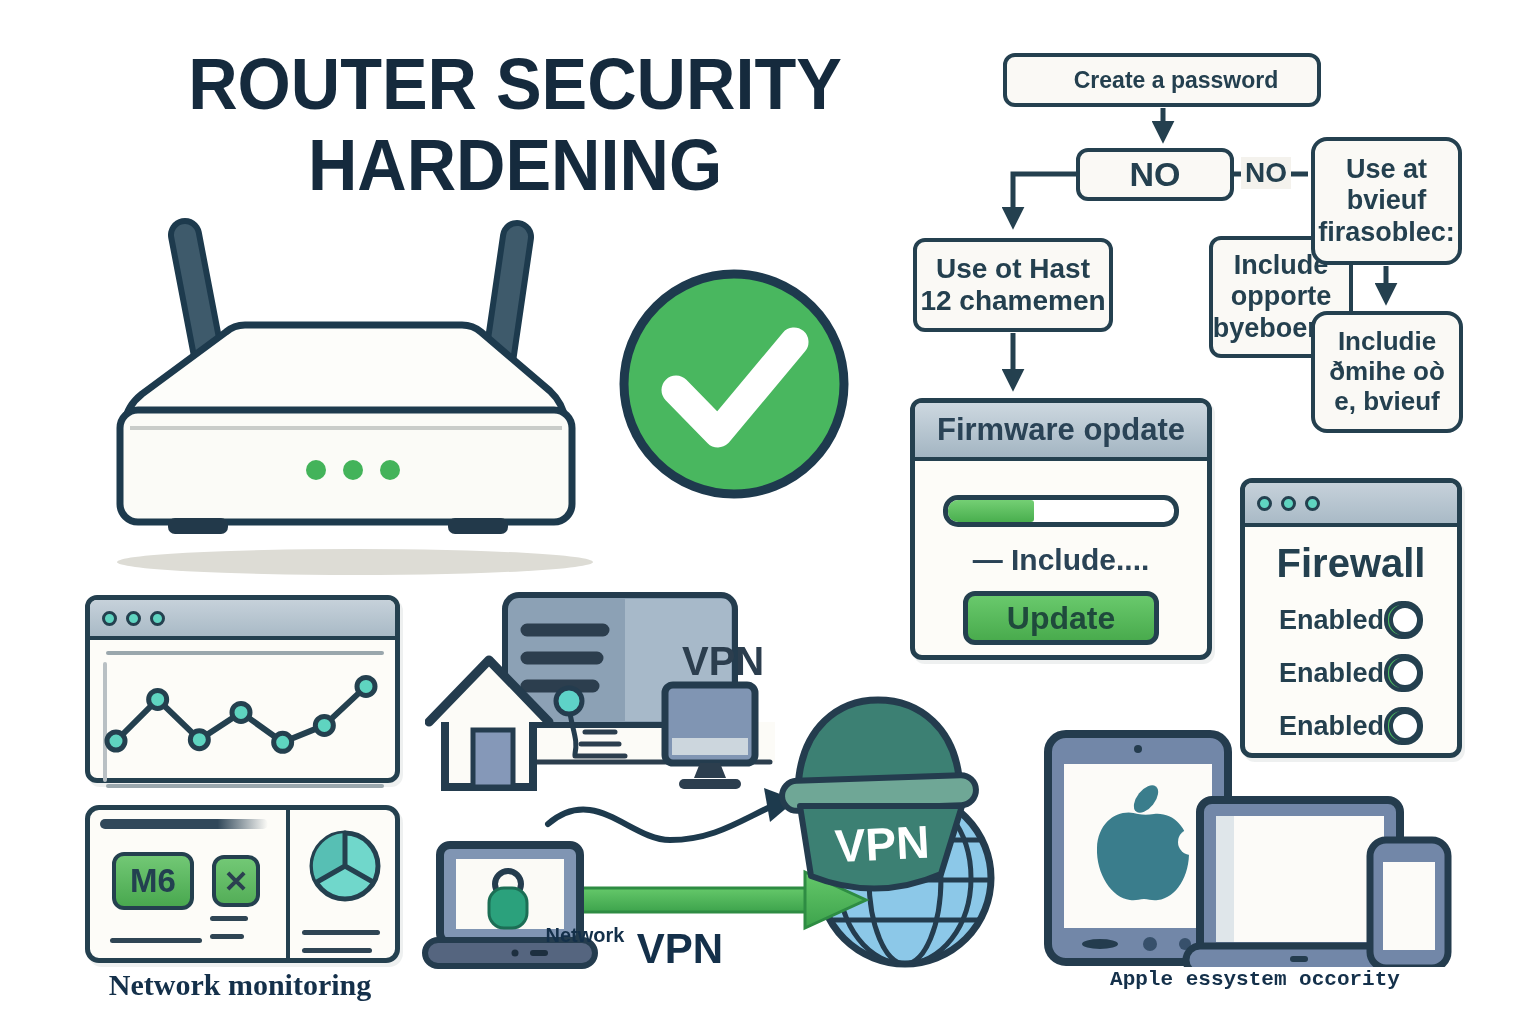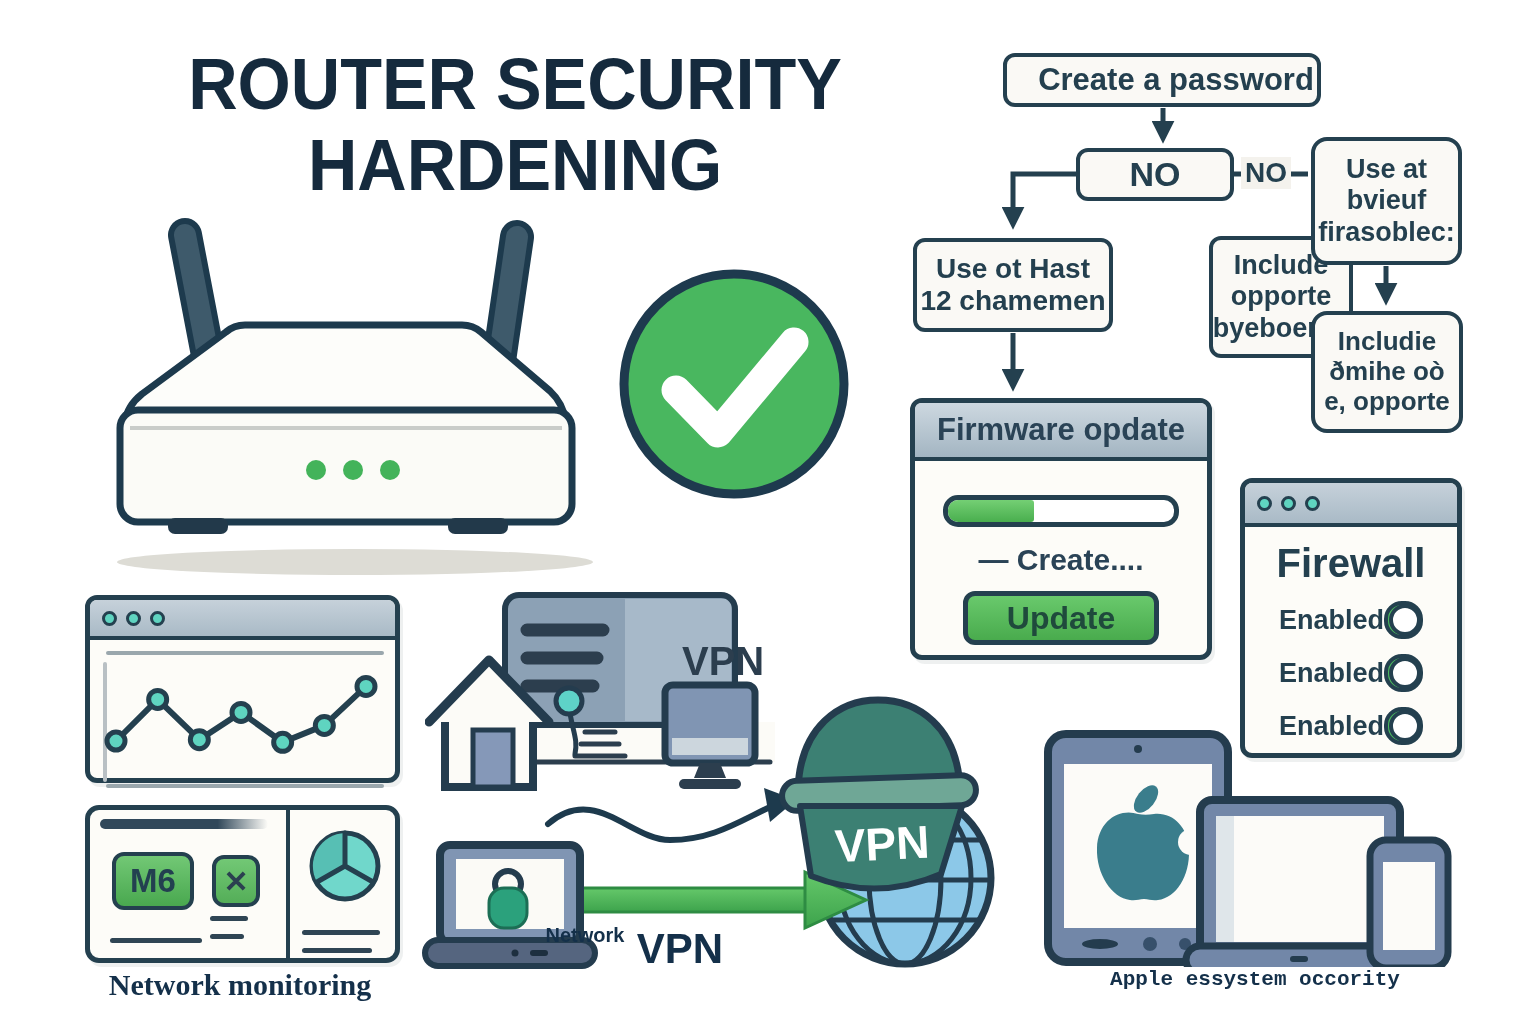--- a/index.html
+++ b/index.html
@@ -116,43 +116,43 @@
         <path d="M0,0 L10,5 L0,10 Z" fill="#24404f"></path>
       </marker>
     </defs>
     <path d="M1163,108 V138" fill="none" stroke="#24404f" stroke-width="5" marker-end="url(#arrow)"></path>
     <path d="M1076,174 H1013 V224" fill="none" stroke="#24404f" stroke-width="5" marker-end="url(#arrow)"></path>
     <path d="M1234,174 H1308" fill="none" stroke="#24404f" stroke-width="5"></path>
     <path d="M1386,266 V300" fill="none" stroke="#24404f" stroke-width="5" marker-end="url(#arrow)"></path>
     <path d="M1013,333 V386" fill="none" stroke="#24404f" stroke-width="5" marker-end="url(#arrow)"></path>
   </svg>
 
-  <div class="flow-box" style="left:1003px;top:53px;width:318px;height:54px;font-size:31px;padding-left:28px;">Create a password</div>
+  <div class="flow-box" style="left:1003px;top:53px;width:318px;height:54px;font-size:23px;padding-left:28px;">Create a password</div>
   <div class="flow-box" style="left:1076px;top:148px;width:158px;height:53px;font-size:34px;">NO</div>
   <div class="edge-label" style="left:1241px;top:157px;">NO</div>
   <div class="flow-box" style="left:913px;top:238px;width:200px;height:94px;font-size:28px;">Use ot Hast
 12 chamemen</div>
   <div class="flow-box" style="left:1162px;top:236px;width:144px;height:122px;font-size:27px;margin-left:47px;">Include
 opporte
 byeboener</div>
   <div class="flow-box" style="left:1311px;top:137px;width:151px;height:128px;font-size:27px;border-radius:16px;">Use at
 bvieuf
 firasoblec:</div>
   <div class="flow-box" style="left:1311px;top:311px;width:152px;height:122px;font-size:26px;border-radius:16px;">Includie
 ðmihe oò
-e, opporte</div>
+e, bvieuf</div>
 
   <div class="win" style="left:910px;top:398px;width:302px;height:262px;">
     <div class="fw-titlebar">
       <span>Firmware opdate</span>
     </div>
     <div class="progress-track">
       <div class="progress-fill" style="width: 38%;"></div>
     </div>
-    <div class="fw-status">— Create....</div>
+    <div class="fw-status">— Include....</div>
     <button class="update-btn">Update</button>
   </div>
 
   <div class="win" style="left:1240px;top:478px;width:222px;height:280px;">
     <div class="win-chrome">
       <span class="chrome-dot"></span>
       <span class="chrome-dot"></span>
       <span class="chrome-dot"></span>
     </div>
     <div class="firewall-title">Firewall</div>

